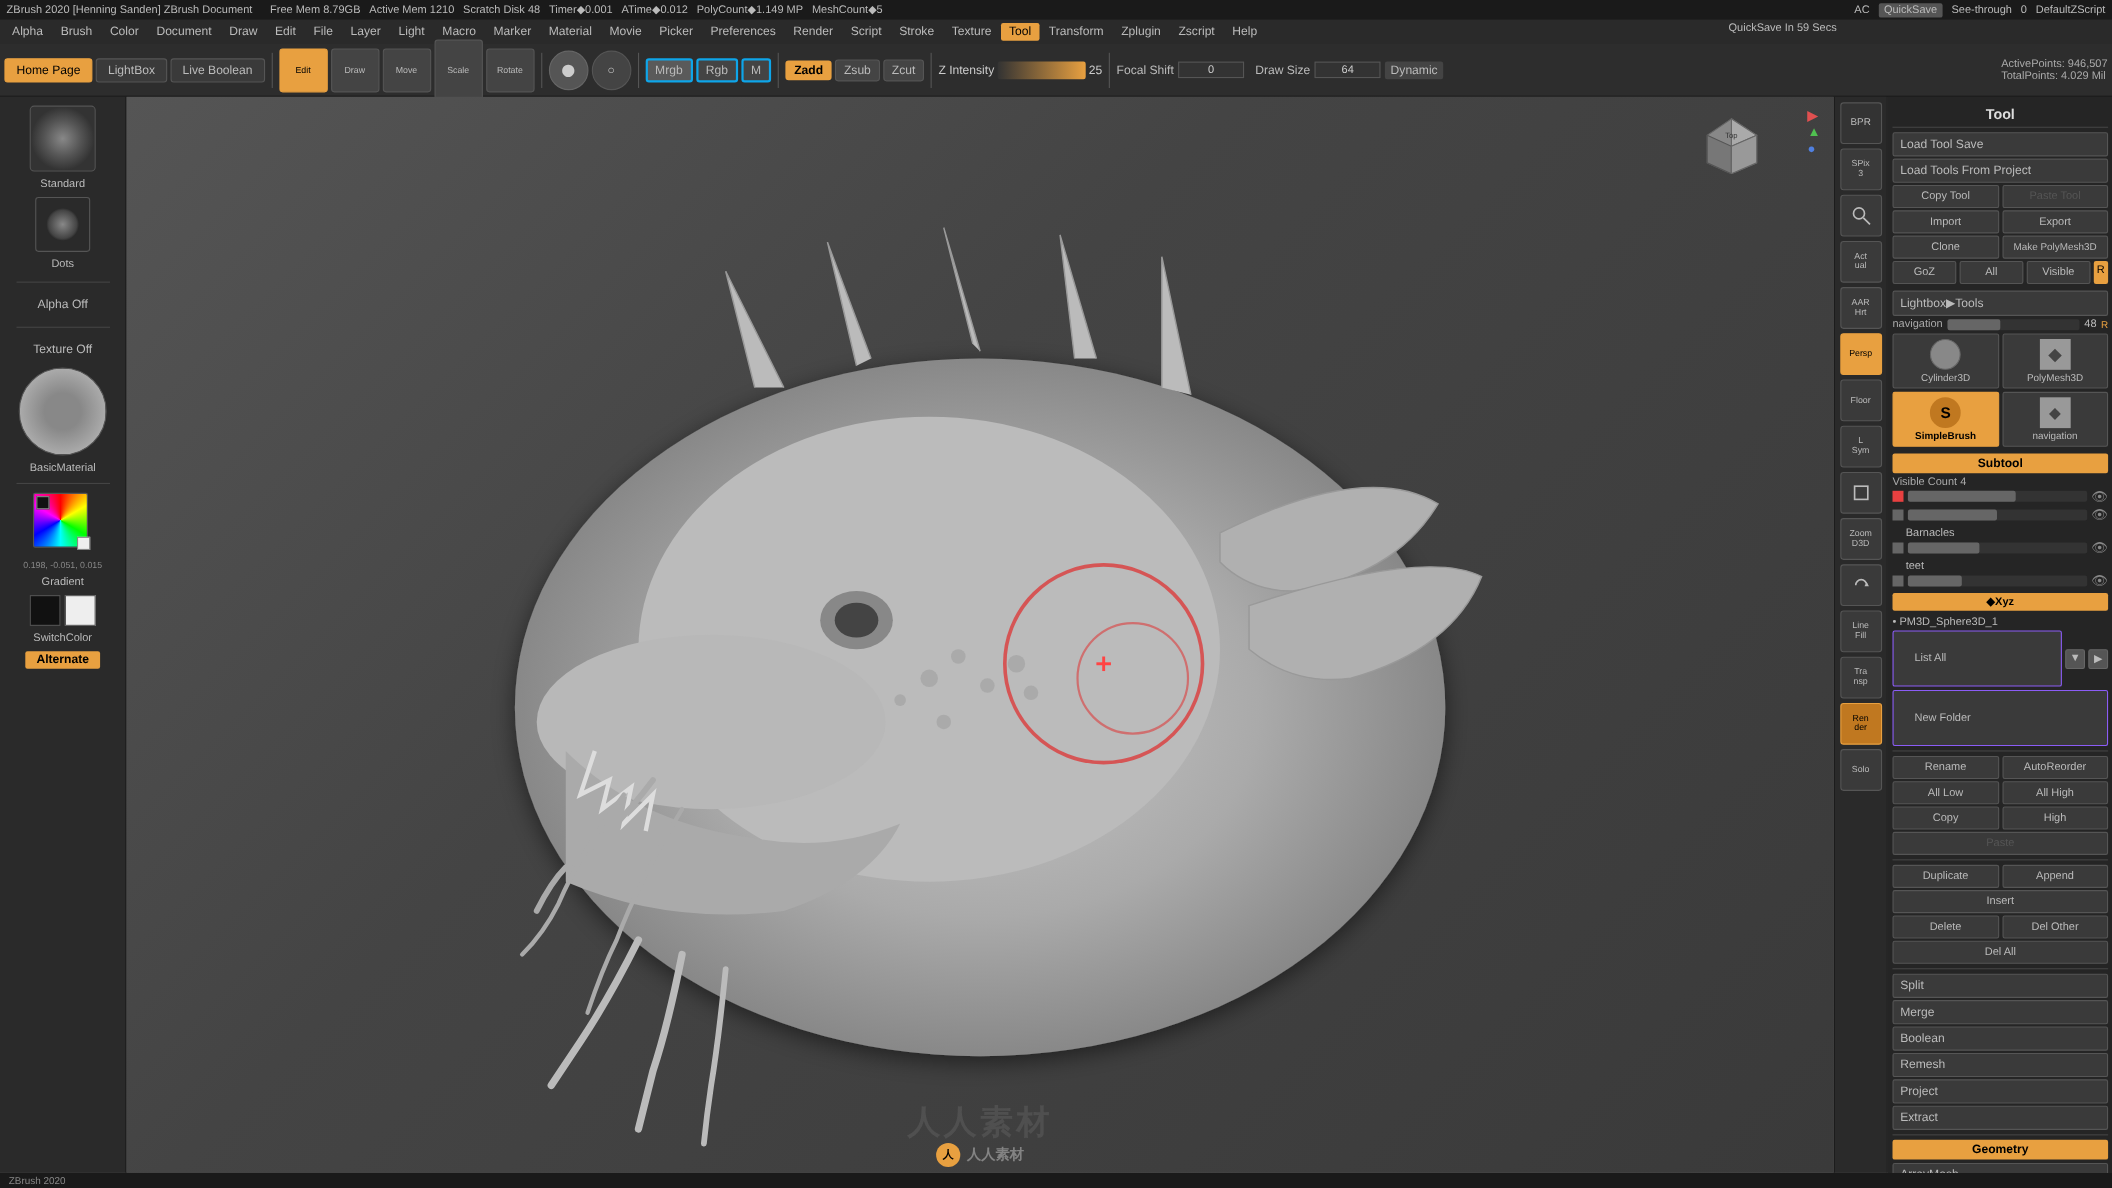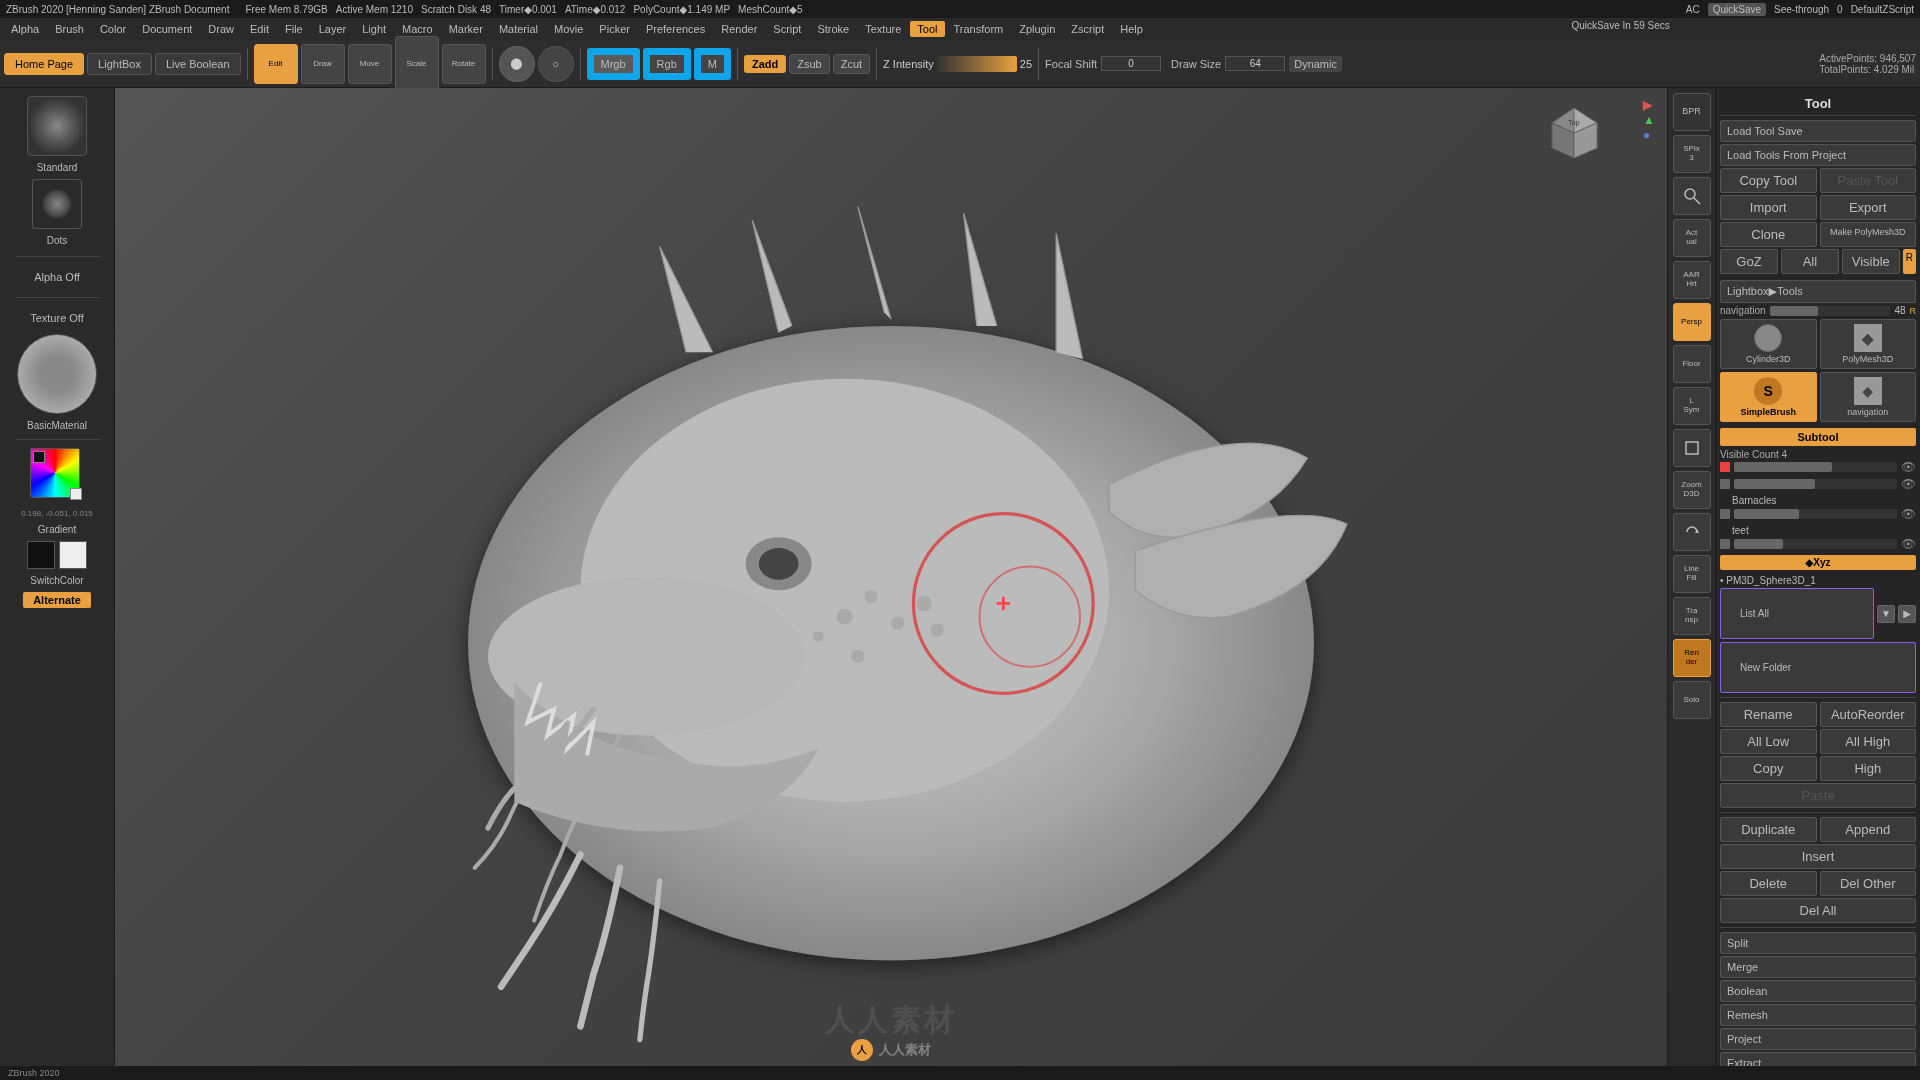--- a/index.html
+++ b/index.html
@@ -15,21 +15,21 @@
     .menu-item { padding: 2px 7px; color: #bbb; cursor: pointer; font-size: 11px; border-radius: 2px; }
     .menu-item.active { background: #e8a040; color: #000; }
 
     
     #toolbar { width: 100%; background: #2d2d2d; height: 48px; display: flex; align-items: center; padding: 0 4px; gap: 3px; border-bottom: 1px solid #1a1a1a; }
     .tab-btn { padding: 4px 10px; background: #3a3a3a; color: #bbb; border: 1px solid #555; border-radius: 3px; cursor: pointer; font-size: 11px; }
     .tab-btn.active { background: #e8a040; color: #000; border-color: #e8a040; }
     .tool-icon { width: 36px; height: 36px; background: #444; border: 1px solid #555; border-radius: 3px; display: flex; align-items: center; justify-content: center; cursor: pointer; color: #bbb; font-size: 14px; }
     .tool-icon.active { background: #e8a040; color: #000; border-color: #e8a040; }
     .separator { width: 1px; height: 32px; background: #555; margin: 0 3px; }
-    .rgb-btn { padding: 3px 7px; background: #444; border: 7px solid #0ea5e9; border-radius: 3px; cursor: pointer; font-size: 11px; color: #bbb; }
+    .rgb-btn { padding: 3px 7px; background: #444; border: 2px solid #0ea5e9; border-radius: 3px; cursor: pointer; font-size: 11px; color: #bbb; }
     .rgb-btn.active { background: #5a5a5a; }
     .zadd-btn { background: #e8a040; color: #000; padding: 3px 8px; border-radius: 3px; cursor: pointer; font-size: 11px; font-weight: bold; border: none; }
     .zsub-btn { padding: 3px 7px; background: #444; border: 1px solid #555; border-radius: 3px; cursor: pointer; font-size: 11px; color: #bbb; }
     .intensity-bar { display: flex; align-items: center; gap: 3px; }
     .intensity-slider { width: 80px; height: 16px; background: linear-gradient(to right, #333, #e8a040); border-radius: 2px; }
     .focal-section { display: flex; align-items: center; gap: 4px; color: #bbb; font-size: 11px; }
     .focal-input { background: #333; border: 1px solid #555; color: #ccc; padding: 1px 4px; width: 60px; font-size: 10px; text-align: center; }
     .stats-section { margin-left: auto; color: #aaa; font-size: 10px; }
 
     
@@ -60,21 +60,21 @@
     .ri-icon { width: 38px; height: 38px; background: #3a3a3a; border: 1px solid #555; border-radius: 3px; display: flex; align-items: center; justify-content: center; cursor: pointer; color: #bbb; font-size: 10px; text-align: center; line-height: 1.1; margin: 1px; }
     .ri-icon.orange { background: #e8a040; color: #000; border-color: #e8a040; }
     .ri-icon.small-text { font-size: 8px; }
 
     
     #rightpanel { width: 205px; background: #252525; border-left: 1px solid #1a1a1a; overflow-y: auto; padding: 4px; }
     .rp-title { font-size: 13px; font-weight: bold; color: #ddd; text-align: center; padding: 4px 0; border-bottom: 1px solid #444; margin-bottom: 4px; }
     .rp-section { margin-bottom: 6px; }
     .rp-btn { width: 100%; padding: 4px 6px; background: #3a3a3a; border: 1px solid #555; color: #bbb; text-align: left; cursor: pointer; border-radius: 2px; margin-bottom: 2px; font-size: 11px; }
     .rp-btn-row { display: flex; gap: 3px; margin-bottom: 2px; }
-    .rp-btn-half { flex: 1; padding: 4px 4px; background: #3a3a3a; border: 1px solid #555; color: #bbb; text-align: center; cursor: pointer; border-radius: 2px; font-size: 13px; }
+    .rp-btn-half { flex: 1; padding: 4px 4px; background: #3a3a3a; border: 1px solid #555; color: #bbb; text-align: center; cursor: pointer; border-radius: 2px; font-size: 10px; }
     .rp-section-title { background: #e8a040; color: #000; padding: 3px 6px; font-size: 11px; font-weight: bold; border-radius: 2px; margin-bottom: 3px; text-align: center; }
     .subtool-header { display: flex; align-items: center; justify-content: space-between; }
     .subtool-count { color: #aaa; font-size: 10px; }
     .eye-icon { color: #888; font-size: 12px; cursor: pointer; }
     .slider-row { display: flex; align-items: center; gap: 4px; margin-bottom: 3px; }
     .mini-slider { flex: 1; height: 10px; background: #333; border-radius: 2px; position: relative; }
     .mini-slider-fill { height: 100%; background: #666; border-radius: 2px; }
     .xyz-btn { background: #e8a040; color: #000; padding: 2px 6px; border-radius: 2px; font-size: 10px; font-weight: bold; cursor: pointer; text-align: center; margin-bottom: 3px; }
     .pm3d-header { display: flex; align-items: center; gap: 3px; color: #bbb; font-size: 10px; padding: 2px 0; }
     .folder-section { display: flex; align-items: center; gap: 3px; margin-bottom: 3px; }

